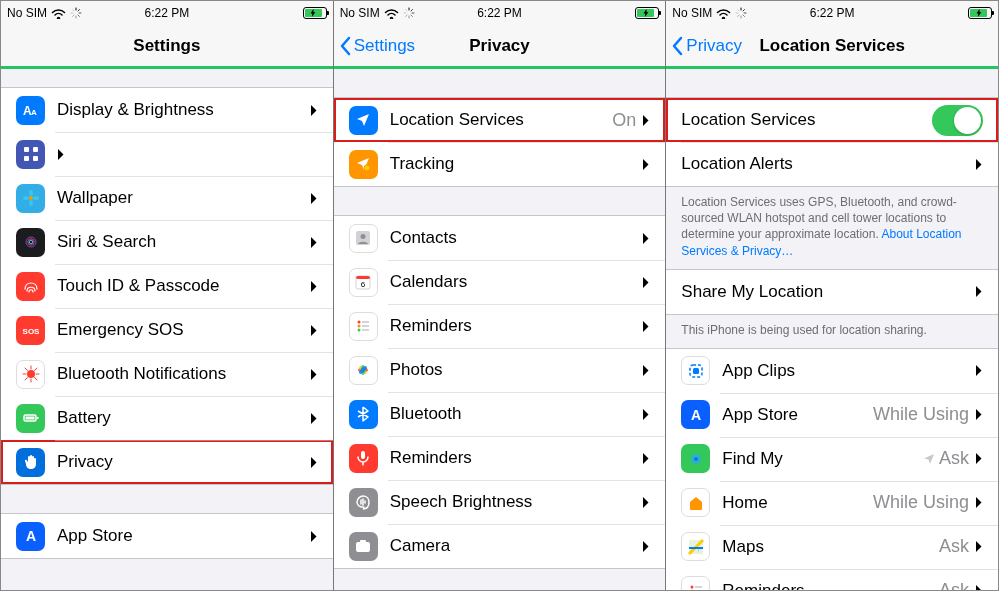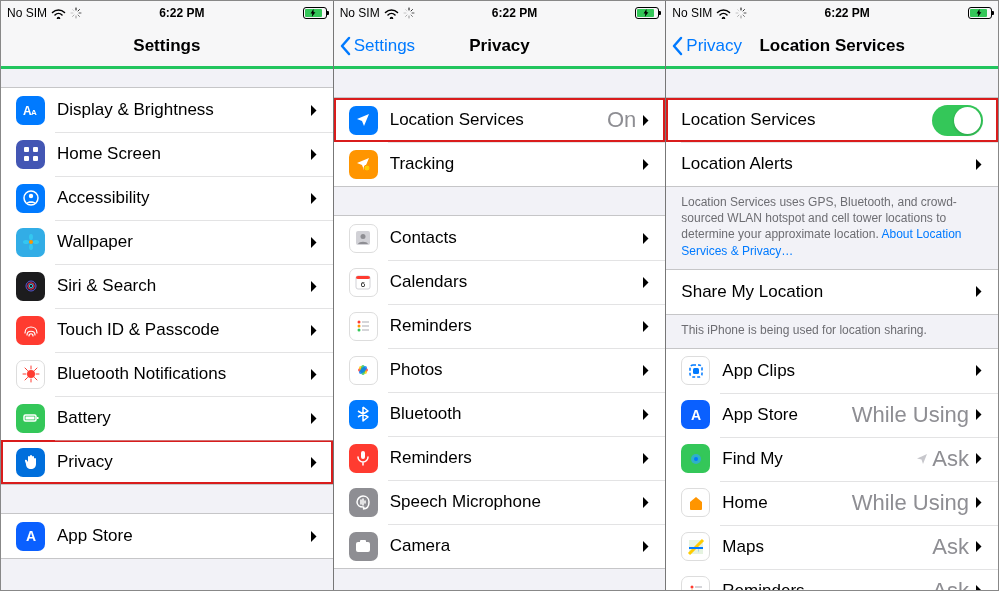--- a/index.html
+++ b/index.html
@@ -4,21 +4,21 @@
 <style>
 * { margin:0; padding:0; box-sizing:border-box; -webkit-font-smoothing:antialiased; }
 body { font-family:-apple-system,"SF Pro Text","Helvetica Neue",Arial,sans-serif; background:#fff; width:999px; height:591px; overflow:hidden; border:1px solid #888; }
 .screens { display:flex; width:100%; height:100%; }
 .screen { flex:1; height:100%; background:#f2f2f7; display:flex; flex-direction:column; overflow:hidden; position:relative; }
 .screen + .screen { border-left:1px solid #777; }
 
 
 .status { height:20px; background:#f7f7f8; display:flex; align-items:center; justify-content:space-between; font-size:12px; font-weight:500; padding:12px 6px; color:#000; }
 .status .left, .status .right { display:flex; align-items:center; gap:4px; }
-.status .time { position:absolute; left:50%; transform:translateX(-50%); font-weight:700;margin-left:15px; }
+.status .time { position:absolute; left:50%; transform:translateX(-50%); font-weight:400; }
 .batt { width:24px; height:12px; border:1px solid #000; border-radius:3px; position:relative; display:flex; align-items:center; padding:1px; }
 .batt::after { content:""; position:absolute; right:-3px; top:3px; width:2px; height:4px; background:#000; border-radius:0 1px 1px 0; }
 .batt .fill { height:100%; width:85%; background:#34c759; border-radius:1px; display:flex; align-items:center; justify-content:center; }
 .bolt { width:6px; height:8px; }
 
 
 .nav { height:44px; display:flex; align-items:center; justify-content:center; position:relative; background:#f7f7f8; border-bottom:3px solid #22c55e; }
 .nav .title { font-size:17px; font-weight:600; }
 .nav .back { position:absolute; left:6px; display:flex; align-items:center; color:#007aff; font-size:17px; gap:2px; cursor:pointer; }
 .chev-back { width:12px; height:20px; }
@@ -29,21 +29,21 @@
 .group-spacer.first { height:18px; }
 .footer-text { font-size:12px; color:#6d6d72; padding:7px 15px 10px; line-height:1.35; }
 .footer-text a { color:#007aff; text-decoration:none; }
 .cell-group { background:#fff; border-top:1px solid #c6c6c8; border-bottom:1px solid #c6c6c8; }
 .cell { min-height:44px; display:flex; align-items:center; padding:0 15px; position:relative; cursor:pointer; }
 .cell + .cell::before { content:""; position:absolute; top:0; left:54px; right:0; height:1px; background:#c6c6c8; transform:scaleY(0.5); transform-origin:top; }
 .cell.noicon + .cell.noicon::before { left:15px; }
 .cell .icon { width:29px; height:29px; border-radius:7px; margin-right:12px; display:flex; align-items:center; justify-content:center; flex-shrink:0; color:#fff; }
 .cell .icon svg { width:18px; height:18px; }
 .cell .label { flex:1; font-size:17px; color:#000; }
-.cell .detail { font-size:22px; color:#8e8e93; margin-right:6px; display:flex; align-items:center; gap:4px; }
+.cell .detail { font-size:18px; color:#8e8e93; margin-right:6px; display:flex; align-items:center; gap:4px; }
 .chev { width:8px; height:13px; flex-shrink:0; }
 .highlight { box-shadow:0 0 0 2px #d91c1c inset; position:relative; z-index:2; }
 .switch { width:51px; height:31px; border-radius:16px; background:#34c759; position:relative; flex-shrink:0; }
 .switch::after { content:""; position:absolute; right:2px; top:2px; width:27px; height:27px; background:#fff; border-radius:50%; box-shadow:0 1px 3px rgba(0,0,0,0.2); }
 .loc-arrow { width:12px; height:12px; }
 .wifi-ic { width:15px; height:11px; }
 .spinner { width:12px; height:12px; }
 
 
 .bg-blue{background:#007aff}.bg-indigo{background:#4356b4}.bg-sysblue{background:#0a60ff}.bg-cyan{background:#32ade6}.bg-gray{background:#8e8e93}.bg-black{background:#1c1c1e}.bg-red{background:#ff3b30}.bg-sos{background:#ff3b30}.bg-green{background:#34c759}.bg-hand{background:#006fdc}.bg-orange{background:#ff9500}.bg-white{background:#fff;border:0.5px solid #ddd;color:#555}
@@ -272,32 +272,20 @@
             <svg class="chev">
               <use href="#i-chev"></use>
             </svg>
           </div>
           <div class="cell">
             <div class="icon bg-indigo">
               <svg>
                 <use href="#i-grid"></use>
               </svg>
             </div>
-            <div class="label">Home Screen</div>
-            <svg class="chev">
-              <use href="#i-chev"></use>
-            </svg>
-          </div>
-          <div class="cell">
-            <div class="icon bg-blue">
-              <svg>
-                <use href="#i-person"></use>
-              </svg>
-            </div>
-            <div class="label">Accessibility</div>
             <svg class="chev">
               <use href="#i-chev"></use>
             </svg>
           </div>
           <div class="cell">
             <div class="icon bg-cyan">
               <svg>
                 <use href="#i-flower"></use>
               </svg>
             </div>
@@ -317,20 +305,31 @@
               <use href="#i-chev"></use>
             </svg>
           </div>
           <div class="cell">
             <div class="icon bg-red">
               <svg>
                 <use href="#i-fingerprint"></use>
               </svg>
             </div>
             <div class="label">Touch ID &amp; Passcode</div>
+            <svg class="chev">
+              <use href="#i-chev"></use>
+            </svg>
+          </div>
+          <div class="cell">
+            <div class="icon bg-sos">
+              <svg>
+                <use href="#i-sos"></use>
+              </svg>
+            </div>
+            <div class="label">Emergency SOS</div>
             <svg class="chev">
               <use href="#i-chev"></use>
             </svg>
           </div>
           <div class="cell">
             <div class="icon bg-white">
               <svg>
                 <use href="#i-virus"></use>
               </svg>
             </div>
@@ -504,21 +503,21 @@
             <svg class="chev">
               <use href="#i-chev"></use>
             </svg>
           </div>
           <div class="cell">
             <div class="icon bg-gray">
               <svg>
                 <use href="#i-speech"></use>
               </svg>
             </div>
-            <div class="label">Speech Microphone</div>
+            <div class="label">Speech Brightness</div>
             <svg class="chev">
               <use href="#i-chev"></use>
             </svg>
           </div>
           <div class="cell">
             <div class="icon bg-gray">
               <svg>
                 <use href="#i-camera"></use>
               </svg>
             </div>

